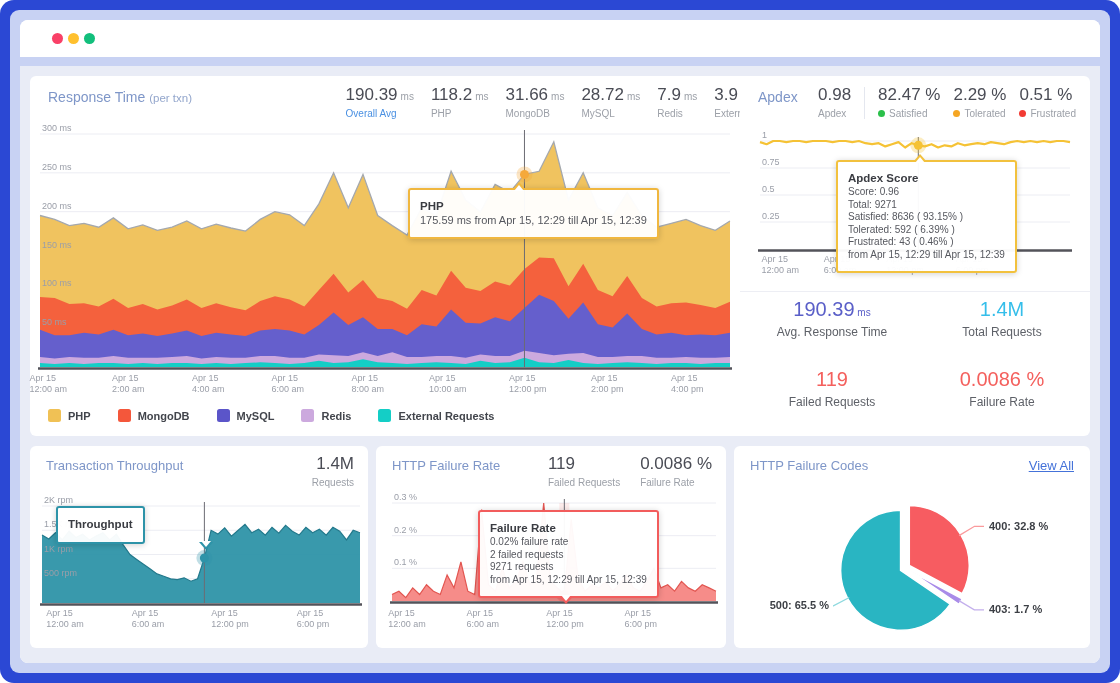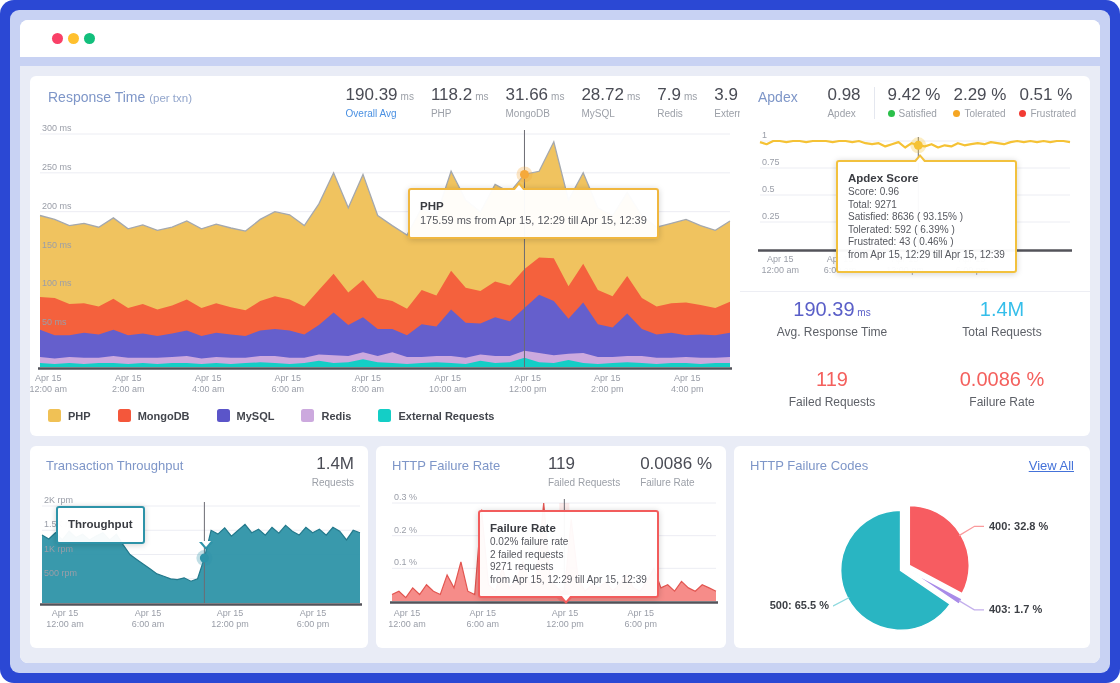--- a/index.html
+++ b/index.html
@@ -17,21 +17,21 @@
   .hstats{position:absolute;right:14px;top:9px;display:flex;gap:17px;align-items:flex-start;}
   .hstat{display:flex;flex-direction:column;align-items:flex-start;}
   .stat-val{font-size:17px;color:#4A4C55;white-space:nowrap;}
   .stat-unit{font-size:10px;color:#9CA0A8;margin-left:3px;}
   .stat-lbl{font-size:10px;color:#9CA0A8;margin-top:3px;white-space:nowrap;display:flex;align-items:center;gap:4px;}
   .stat-lbl.blue{color:#4A90E2;}
   .ldot{width:7px;height:7px;border-radius:50%;display:inline-block;}
   .vdiv{width:1px;height:32px;background:#E4E7EF;margin-top:2px;}
   svg{position:absolute;overflow:visible;}
   .xlabels{position:absolute;}
-  .xl{position:absolute;transform:translateX(-50%);text-align:center;font-size:9px;color:#9A9EA8;line-height:11px;white-space:nowrap;}
+  .xl{position:absolute;transform:translateX(-50%);font-size:9px;color:#9A9EA8;line-height:11px;white-space:nowrap;}
   .tip{position:absolute;background:rgba(255,255,255,.96);border:2px solid var(--c);border-radius:3px;box-shadow:0 1px 6px rgba(0,0,0,.18);padding:10px 10px;z-index:5;white-space:nowrap;}
   .tip .t{font-weight:bold;font-size:11.5px;color:#3A3C42;margin-bottom:2px;}
   .tip .l{font-size:10px;color:#55575E;line-height:12.5px;}
   .ptr-top{position:absolute;top:-8px;border-left:7px solid transparent;border-right:7px solid transparent;border-bottom:8px solid var(--c);}
   .ptr-top::after{content:'';position:absolute;left:-5px;top:3px;border-left:5px solid transparent;border-right:5px solid transparent;border-bottom:6px solid #fff;}
   .ptr-bot{position:absolute;bottom:-8px;border-left:7px solid transparent;border-right:7px solid transparent;border-top:8px solid var(--c);}
   .ptr-bot::after{content:'';position:absolute;left:-5px;bottom:3px;border-left:5px solid transparent;border-right:5px solid transparent;border-top:6px solid #fff;}
   .legend{position:absolute;left:18px;top:333px;display:flex;gap:27px;}
   .lg{display:flex;align-items:center;gap:7px;font-size:11px;font-weight:bold;color:#42454C;cursor:pointer;}
   .sw{width:13px;height:13px;border-radius:2.5px;}
@@ -156,21 +156,21 @@
         <div class="card-title">
           <span>Apdex</span>
         </div>
         <div class="hstats" style="gap:13px" id="apdex-stats">
               <div class="hstat">
                 <span class="stat-val">0.98</span>
                 <span class="stat-lbl">Apdex</span>
               </div>
               <div class="vdiv"></div>
               <div class="hstat">
-                <span class="stat-val">9.42 %</span>
+                <span class="stat-val">82.47 %</span>
                 <span class="stat-lbl"><span class="ldot" style="background: rgb(43, 192, 74);"></span>Satisfied</span>
               </div>
               <div class="hstat">
                 <span class="stat-val">2.29 %</span>
                 <span class="stat-lbl"><span class="ldot" style="background: rgb(245, 166, 35);"></span>Tolerated</span>
               </div>
               <div class="hstat">
                 <span class="stat-val">0.51 %</span>
                 <span class="stat-lbl"><span class="ldot" style="background: rgb(242, 59, 51);"></span>Frustrated</span>
               </div>

